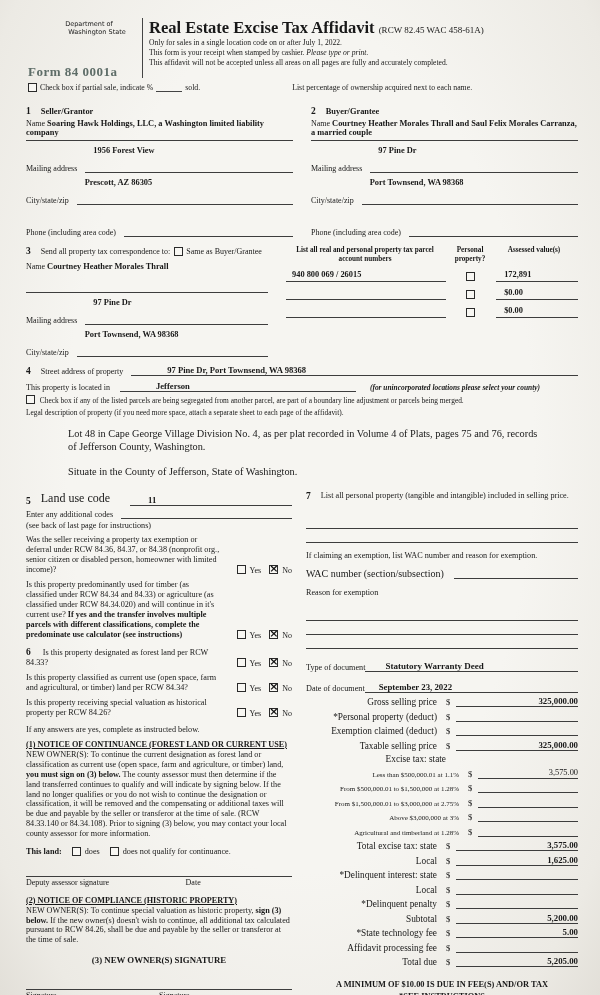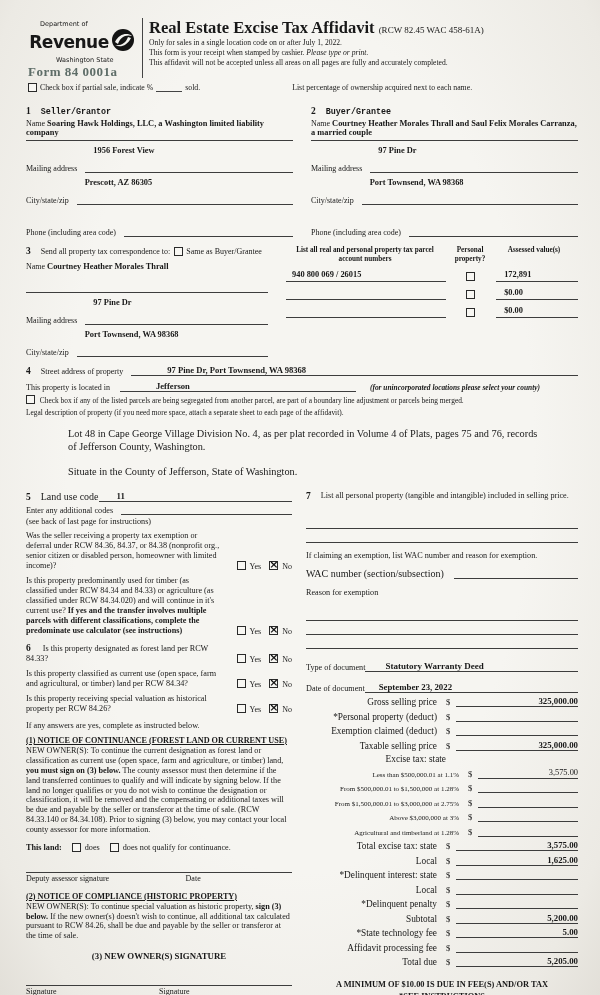--- a/index.html
+++ b/index.html
@@ -13,39 +13,39 @@
   b, .b { font-weight:bold; }
   .fl { display:flex; align-items:flex-end; }
   .grow { flex:1; }
   .cb { width:7px; height:7px; border:1px solid #2a2a2a; display:inline-block; position:relative;
         vertical-align:-1px; background:#f8f7f3; flex:none; }
   .cb.checked::after { content:"×"; position:absolute; left:-1px; top:-3px; font:bold 11px/1 "DejaVu Sans",sans-serif; color:#111; }
   .yn { white-space:nowrap; font-size:8px; margin-left:6px; }
   .yn .cb { margin:0 2px 0 6px; }
   
   .hdr { display:flex; }
-  .logoBlk { width:112px; flex:none; padding-top:8px; }
+  .logoBlk { width:112px; flex:none; padding-top:8px; text-align:center; }
   .logoDept { font-size:6.5px; font-family:"DejaVu Sans",sans-serif; margin-left:14px; }
   .logoRow { display:flex; align-items:center; justify-content:center; }
   .logoRev { font-size:17px; font-weight:bold; font-family:"DejaVu Sans",sans-serif; letter-spacing:-0.5px; }
   .logoState { font-size:6.5px; font-family:"DejaVu Sans",sans-serif; margin-left:30px; }
   .hdrDiv { width:1px; background:#444; margin:6px 6px 0 4px; height:60px; flex:none; }
   .titleBlk { padding-top:6px; flex:1; }
   .title { font-size:16.5px; font-weight:bold; }
   .titleRef { font-size:9px; font-weight:normal; }
   .sub { font-size:7.6px; line-height:1.3; }
   .formNo { font-size:13px; color:#5e6d68; font-weight:bold; letter-spacing:0.5px; margin:-14px 0 0 2px; }
   .partialRow { display:flex; align-items:center; font-size:7.8px; margin:3px 0 0 2px; }
   .partialRow .cb { margin-right:3px; }
   .ownNote { margin-left:92px; }
   .pline { display:inline-block; width:26px; border-bottom:1px solid #444; height:7px; margin:0 3px; }
   
   .cols2 { display:flex; gap:18px; margin-top:8px; }
   .scol { flex:1; min-width:0; }
-  .shead { font-size:8.4px; font-weight:bold;font-family:Liberation Mono, monospace; }
+  .shead { font-size:8.4px; font-weight:bold; }
   .snum { font-size:9.5px; font-weight:bold; margin-right:10px; }
   .nameRow { font-size:8px; border-bottom:1px solid #3d3d3d; min-height:21px; margin-top:1px; }
   .nameRow .b { font-size:8.4px; }
   .lrow { display:flex; align-items:flex-end; font-size:8px; margin-top:5px; }
   .lrow .lab { white-space:nowrap; margin-right:8px; }
   .lrow .fv { flex:1; border-bottom:1px solid #3d3d3d; font-weight:bold; font-size:8.4px; padding:0 0 16px 8px; min-height:10px; }
   
   .sec3grid { display:flex; gap:18px; margin-top:9px; }
   .s3l { flex:1; }
   .s3head { font-size:8px; display:flex; align-items:center; }
@@ -111,30 +111,20 @@
 </style>
 </head>
 <body>
 
 <div class="page">
   <div class="inner">
 
     <div class="hdr">
       <div class="logoBlk">
         <div class="logoDept">Department of</div>
-        <div class="logoRow">
-          <span class="logoRev">Revenue</span>
-          <span style="margin-left:2px;">
-            <svg width="24" height="24" viewBox="0 0 24 24">
-              <circle cx="12" cy="12" r="11" fill="#141414"></circle>
-              <path d="M4 14 C8 6, 16 4, 21 8 C15 6, 9 9, 7 16 Z" fill="#f4f3ef"></path>
-              <path d="M20 10 C16 18, 9 20, 4 17 C10 18, 15 15, 17 9 Z" fill="#f4f3ef"></path>
-            </svg>
-          </span>
-        </div>
         <div class="logoState">Washington State</div>
       </div>
       <div class="hdrDiv"></div>
       <div class="titleBlk">
         <div class="title">
           <span>Real Estate Excise Tax Affidavit</span>
           <span class="titleRef">(RCW 82.45 WAC 458-61A)</span>
         </div>
         <div class="sub">Only for sales in a single location code on or after July 1, 2022.</div>
         <div class="sub">
@@ -251,21 +241,21 @@
       <div class="tiny">Legal description of property (if you need more space, attach a separate sheet to each page of the affidavit).</div>
       <div class="legal">Lot 48 in Cape George Village Division No. 4, as per plat recorded in Volume 4 of Plats, pages 75 and 76, records of Jefferson County, Washington.</div>
       <div class="legal2">Situate in the County of Jefferson, State of Washington.</div>
     </div>
 
     <div class="mainCols">
 
       <div class="lcol">
         <div class="fl">
           <span class="snum">5</span>
-          <span style="font-size:10px; margin-right:0;">Land use code</span>
+          <span style="font-size:12px; margin-right:20px;">Land use code</span>
           <span class="grow u b" style="font-size:8.8px; padding-left:18px; min-height:10px;">11</span>
         </div>
         <div class="fl" style="margin-top:3px;">
           <span style="font-size:8.2px;">Enter any additional codes</span>
           <span class="grow u" style="margin-left:8px; min-height:9px;"></span>
         </div>
         <div style="font-size:8.2px; margin-top:2px;">(see back of last page for instructions)</div>
 
         <div class="qblk">
           <div class="q">Was the seller receiving a property tax exemption or deferral under RCW 84.36, 84.37, or 84.38 (nonprofit org., senior citizen or disabled person, homeowner with limited income)?</div>

